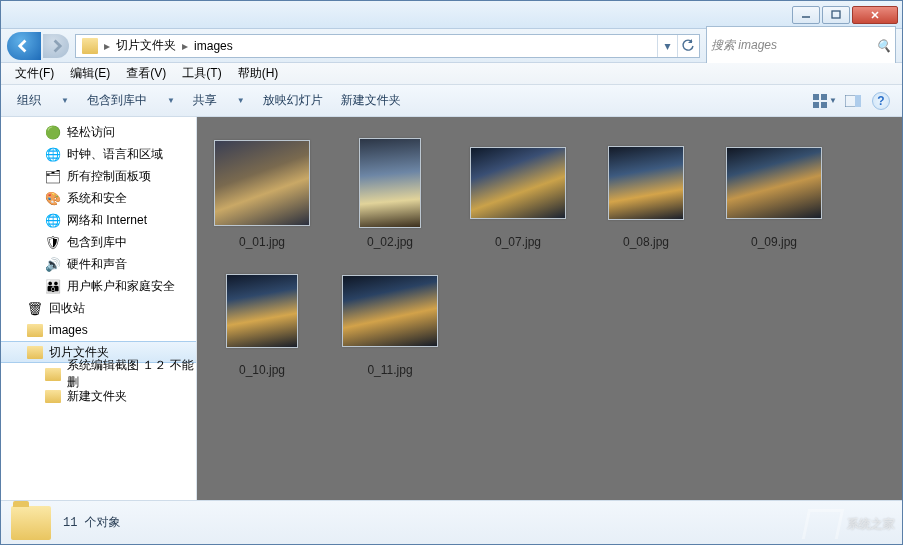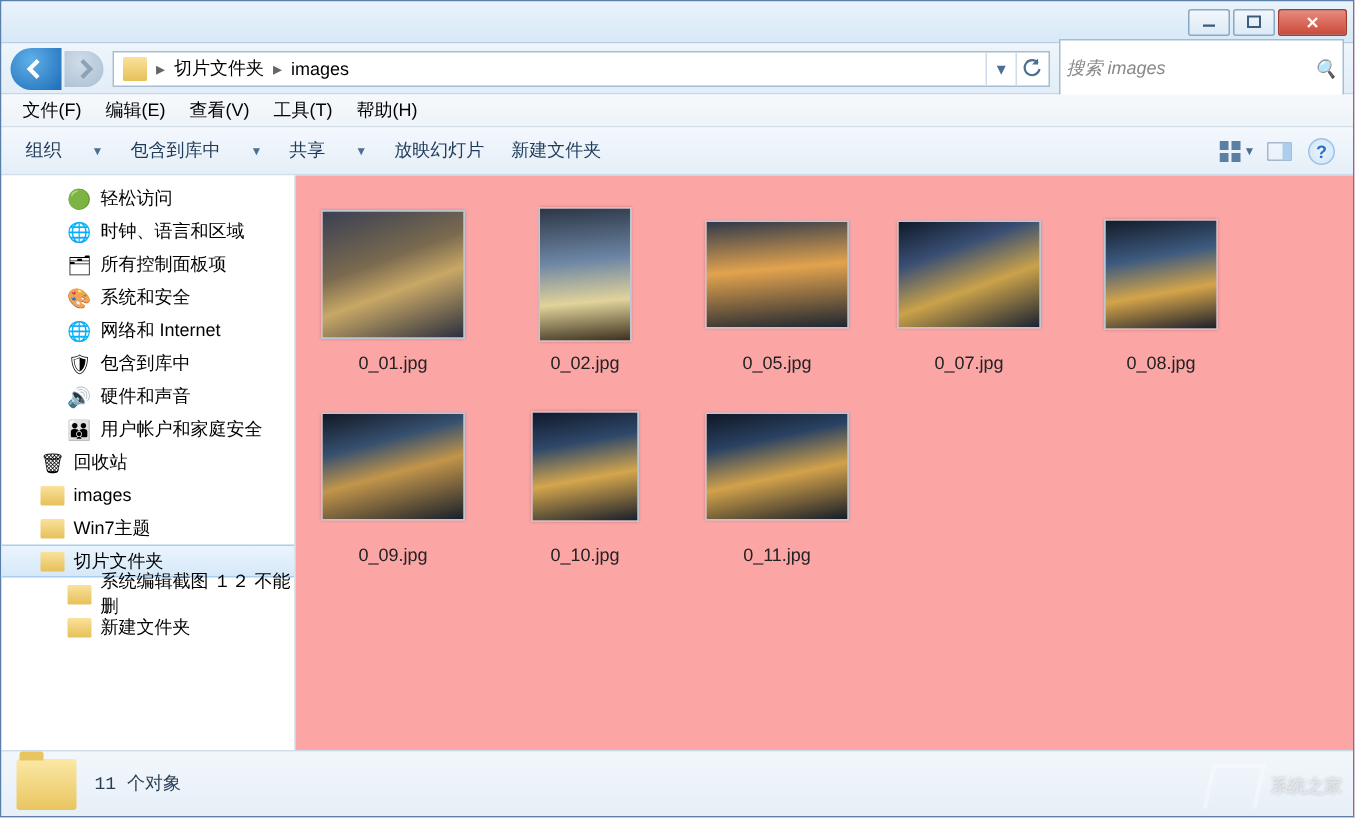--- a/index.html
+++ b/index.html
@@ -41,21 +41,21 @@
 .toolbar .help { color:#2a6fc9; font-weight:bold; border:1px solid #9ec2e6; border-radius:50%; width:18px; height:18px; display:flex; align-items:center; justify-content:center; background:radial-gradient(#eaf4fd,#cfe4f7); }
 
 
 .body { flex:1; display:flex; min-height:0; }
 .sidebar { width:196px; background:#fff; border-right:1px solid #d9e3ec; overflow-y:auto; padding:4px 0; }
 .tree-item { display:flex; align-items:center; height:22px; padding-left:26px; gap:6px; cursor:default; }
 .tree-item.lvl2 { padding-left:44px; }
 .tree-item.sel { background:linear-gradient(#eaf4fd,#d6e9f9); border:1px solid #a8cdee; border-left:none; border-right:none; }
 .tree-item .ico { width:16px; height:16px; display:flex; align-items:center; justify-content:center; font-size:13px; }
 .fld { background:linear-gradient(#f9e29b,#e6c05a); border-radius:1px; width:16px; height:13px; }
-.content { flex:1; overflow:auto; padding:16px 6px; background:#fca5a5; }
+.content { flex:1; overflow:auto; padding:16px 6px; background:#737373; }
 .grid { display:flex; flex-wrap:wrap; gap:8px 10px; align-content:flex-start; }
 .thumb { width:118px; display:flex; flex-direction:column; align-items:center; gap:6px; padding:4px; cursor:default; }
 .thumb .imgbox { width:102px; height:92px; display:flex; align-items:center; justify-content:center; }
 .thumb .img { border:1px solid #bcc7d1; box-shadow:0 0 2px rgba(0,0,0,0.2); }
 .thumb .img.sky1 { width:96px; height:86px; background:linear-gradient(160deg,#3a3f54 0%,#7a6a4f 40%,#c9a866 60%,#2a2f3e 100%); }
 .thumb .img.bld1 { width:62px; height:90px; background:linear-gradient(175deg,#2c3646 0%,#6d86a5 40%,#e1d39a 70%,#3b2f1e 100%); }
 .thumb .img.bld2 { width:70px; height:90px; background:linear-gradient(180deg,#3a4c63 0%,#d9b768 55%,#4a3a22 100%); }
 .thumb .img.thin { width:4px; height:90px; background:linear-gradient(#555,#aaa,#555); }
 .thumb .img.sun1 { width:96px; height:72px; background:linear-gradient(175deg,#2f394b 0%,#e2a34e 45%,#1e2530 100%); }
 .thumb .img.city1 { width:96px; height:70px; background:linear-gradient(170deg,#2a2f3a 0%,#5a4a3a 40%,#c99a4a 60%,#1e222b 100%); }
@@ -216,26 +216,20 @@
         <div class="tree-item">
           <span class="ico">🗑</span>
           <span>回收站</span>
         </div>
         <div class="tree-item">
           <span class="ico">
             <div class="fld"></div>
           </span>
           <span>images</span>
         </div>
-        <div class="tree-item">
-          <span class="ico">
-            <div class="fld"></div>
-          </span>
-          <span>Win7主题</span>
-        </div>
         <div class="tree-item sel">
           <span class="ico">
             <div class="fld"></div>
           </span>
           <span>切片文件夹</span>
         </div>
         <div class="tree-item lvl2">
           <span class="ico">
             <div class="fld"></div>
           </span>
@@ -257,26 +251,20 @@
             <div class="fn">0_01.jpg</div>
           </div>
           <div class="thumb">
             <div class="imgbox">
               <div class="img bld1"></div>
             </div>
             <div class="fn">0_02.jpg</div>
           </div>
           <div class="thumb">
             <div class="imgbox">
-              <div class="img sun1"></div>
-            </div>
-            <div class="fn">0_05.jpg</div>
-          </div>
-          <div class="thumb">
-            <div class="imgbox">
               <div class="img night1"></div>
             </div>
             <div class="fn">0_07.jpg</div>
           </div>
           <div class="thumb">
             <div class="imgbox">
               <div class="img night2"></div>
             </div>
             <div class="fn">0_08.jpg</div>
           </div>

